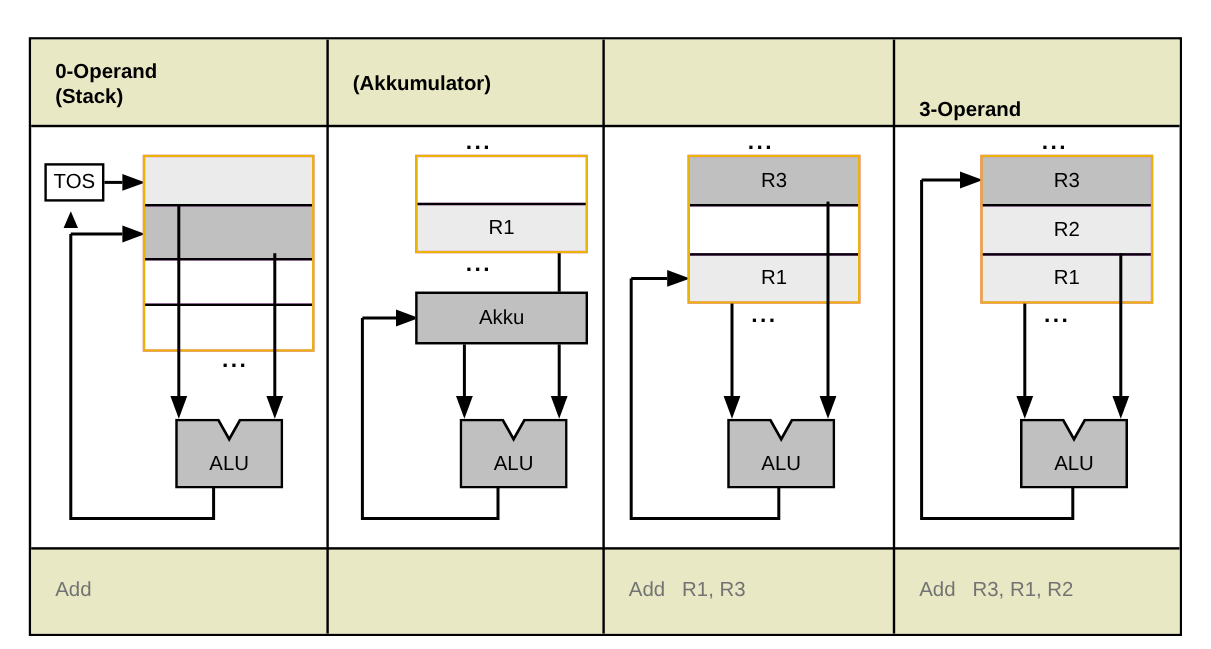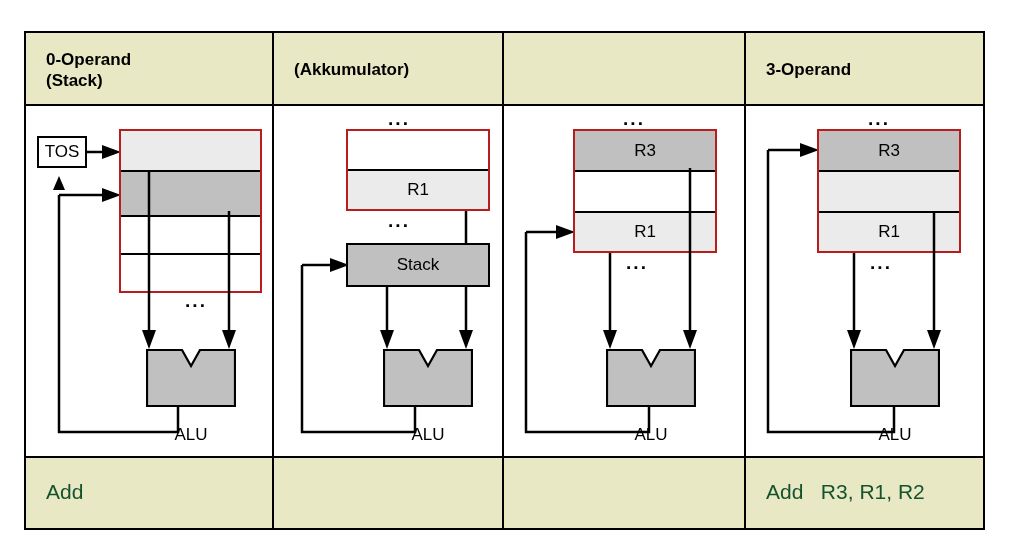--- a/index.html
+++ b/index.html
@@ -88,22 +88,22 @@
   .footer-cell {
     position: absolute;
     bottom: 0;
     height: 72px;
     display: flex;
     align-items: center;
     padding-left: 20px;
     box-sizing: border-box;
   }
   .footer-cell .instr {
-    font-size: 21px;
-    color: #14532d;
+    font-size: 17px;
+    color: #737373;
     white-space: pre;
   }
 
   
   .diagram {
     position: absolute;
     top: 73px;
     height: 352px;
   }
 
@@ -118,21 +118,21 @@
     justify-content: center;
     font-size: 17px;
     color: #000000;
   }
   .fill-dark  { background: #c0c0c0; }
 
   
   .stackframe {
     position: absolute;
     box-sizing: border-box;
-    border: 2px solid #b91c1c;
+    border: 2px solid #eab308;
     background: #d946ef;
     text-align: center;
   }
 
   .hline {
     position: absolute;
     height: 2px;
     background: #000000;
   }
 
@@ -174,21 +174,20 @@
   .alu {
     position: absolute;
   }
   .alu svg { display: block; }
   .alu-label {
     position: absolute;
     width: 100%;
     text-align: center;
     font-size: 17px;
     color: #000000;
-    margin-top: 48px;
   }
 
   .wire { position: absolute; }
   .wire svg { display: block; overflow: visible; }
 </style>
 </head>
 <body>
 
 <div id="canvas">
 
@@ -197,29 +196,32 @@
     <div class="header-band"></div>
     <div class="row-divider" style="top:71px;"></div>
 
     <div class="header-cell" style="left:0px; width:246px;">
       <span class="line">0-Operand</span>
       <span class="line">(Stack)</span>
     </div>
     <div class="header-cell" style="left:248px; width:228px;">
       <span class="line">(Akkumulator)</span>
     </div>
-    <div class="header-cell" style="left:720px; width:237px;">
+    <div class="header-cell" style="left:720px; width:237px;margin-top:22px;">
       <span class="line">3-Operand</span>
     </div>
 
     <div class="footer-band"></div>
     <div class="row-divider" style="top:423px;"></div>
 
     <div class="footer-cell" style="left:0px; width:246px;">
       <span class="instr">Add</span>
+    </div>
+    <div class="footer-cell" style="left:478px; width:240px;">
+      <span class="instr">Add   R1, R3</span>
     </div>
     <div class="footer-cell" style="left:720px; width:237px;text-align:right;">
       <span class="instr">Add   R3, R1, R2</span>
     </div>
 
     <div class="col-divider" style="left:246px;"></div>
     <div class="col-divider" style="left:476px;"></div>
     <div class="col-divider" style="left:718px;"></div>
 
     <div class="diagram" style="left:0px; width:246px;">
@@ -299,21 +301,21 @@
       <div class="dots" style="left:105px; top:110px; width:40px;">...</div>
 
       <div class="wire" style="left:0px; top:0px;">
         <svg width="228" height="352">
           <path d="M 192 105 L 192 224" fill="none" stroke="#000" stroke-width="2.5"></path>
           <polygon points="192,243 185,224 199,224" fill="#000"></polygon>
         </svg>
       </div>
 
       <div class="cellbox fill-dark" style="left:72px; top:137px; width:144px; height:44px;">
-        <span>Stack</span>
+        <span>Akku</span>
       </div>
 
       <div class="wire" style="left:0px; top:0px;">
         <svg width="228" height="352">
           <path d="M 113 181 L 113 224" fill="none" stroke="#000" stroke-width="2.5"></path>
           <polygon points="113,243 106,224 120,224" fill="#000"></polygon>
         </svg>
       </div>
 
       <div class="alu" style="left:109px; top:243px;">
@@ -377,20 +379,21 @@
 
       <div class="dots" style="left:113px; top:8px; width:40px;">...</div>
 
       <div class="stackframe" style="left:71px; top:23px; width:144px; height:124px;">
         <div style="position:absolute; left:0; top:0; width:100%; height:39px; background:#c0c0c0;"></div>
         <div style="position:absolute; left:0; top:41px; width:100%; height:39px; background:#ebebeb;"></div>
         <div style="position:absolute; left:0; top:82px; width:100%; height:38px; background:#ebebeb;"></div>
         <div class="hline" style="left:0; top:39px; width:100%;"></div>
         <div class="hline" style="left:0; top:80px; width:100%;"></div>
         <div class="celltext" style="left:0; top:0px; width:100%; height:39px;">R3</div>
+        <div class="celltext" style="left:0; top:41px; width:100%; height:39px;">R2</div>
         <div class="celltext" style="left:0; top:82px; width:100%; height:38px;">R1</div>
       </div>
 
       <div class="dots" style="left:115px; top:152px; width:40px;">...</div>
 
       <div class="wire" style="left:0px; top:0px;">
         <svg width="237" height="352">
           <path d="M 108 147 L 108 224" fill="none" stroke="#000" stroke-width="2.5"></path>
           <polygon points="108,243 101,224 115,224" fill="#000"></polygon>
           <path d="M 188 105 L 188 224" fill="none" stroke="#000" stroke-width="2.5"></path>

